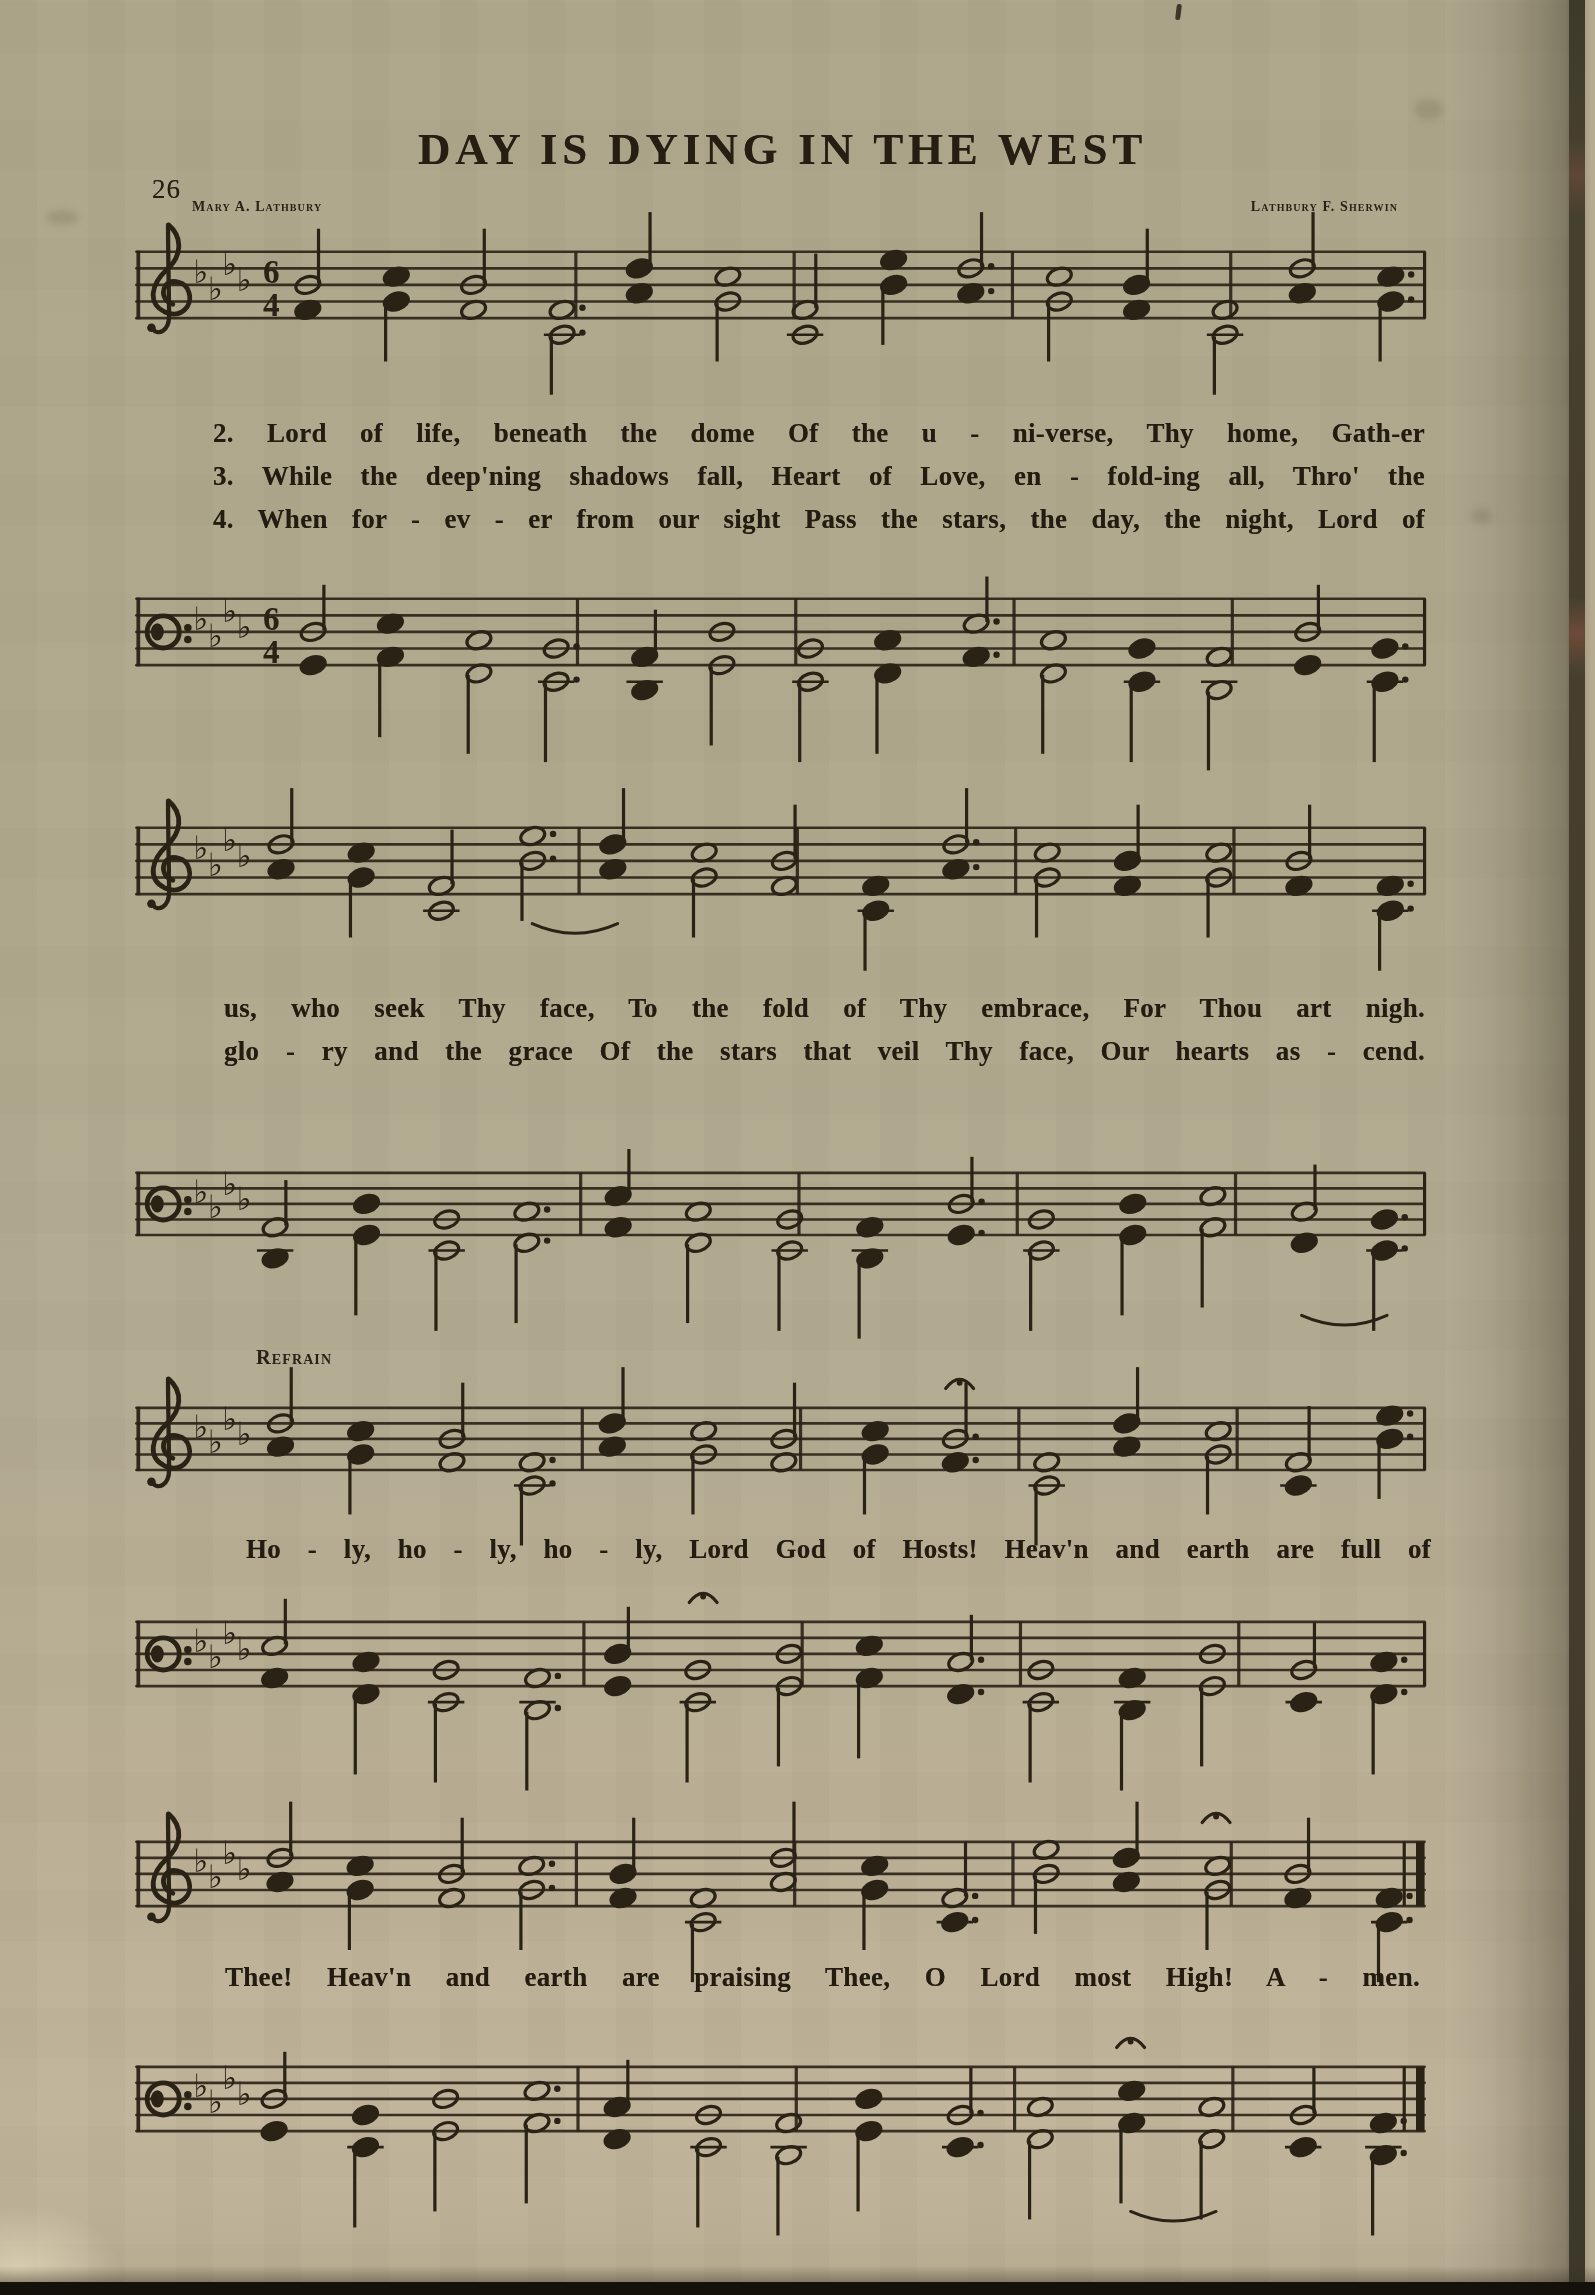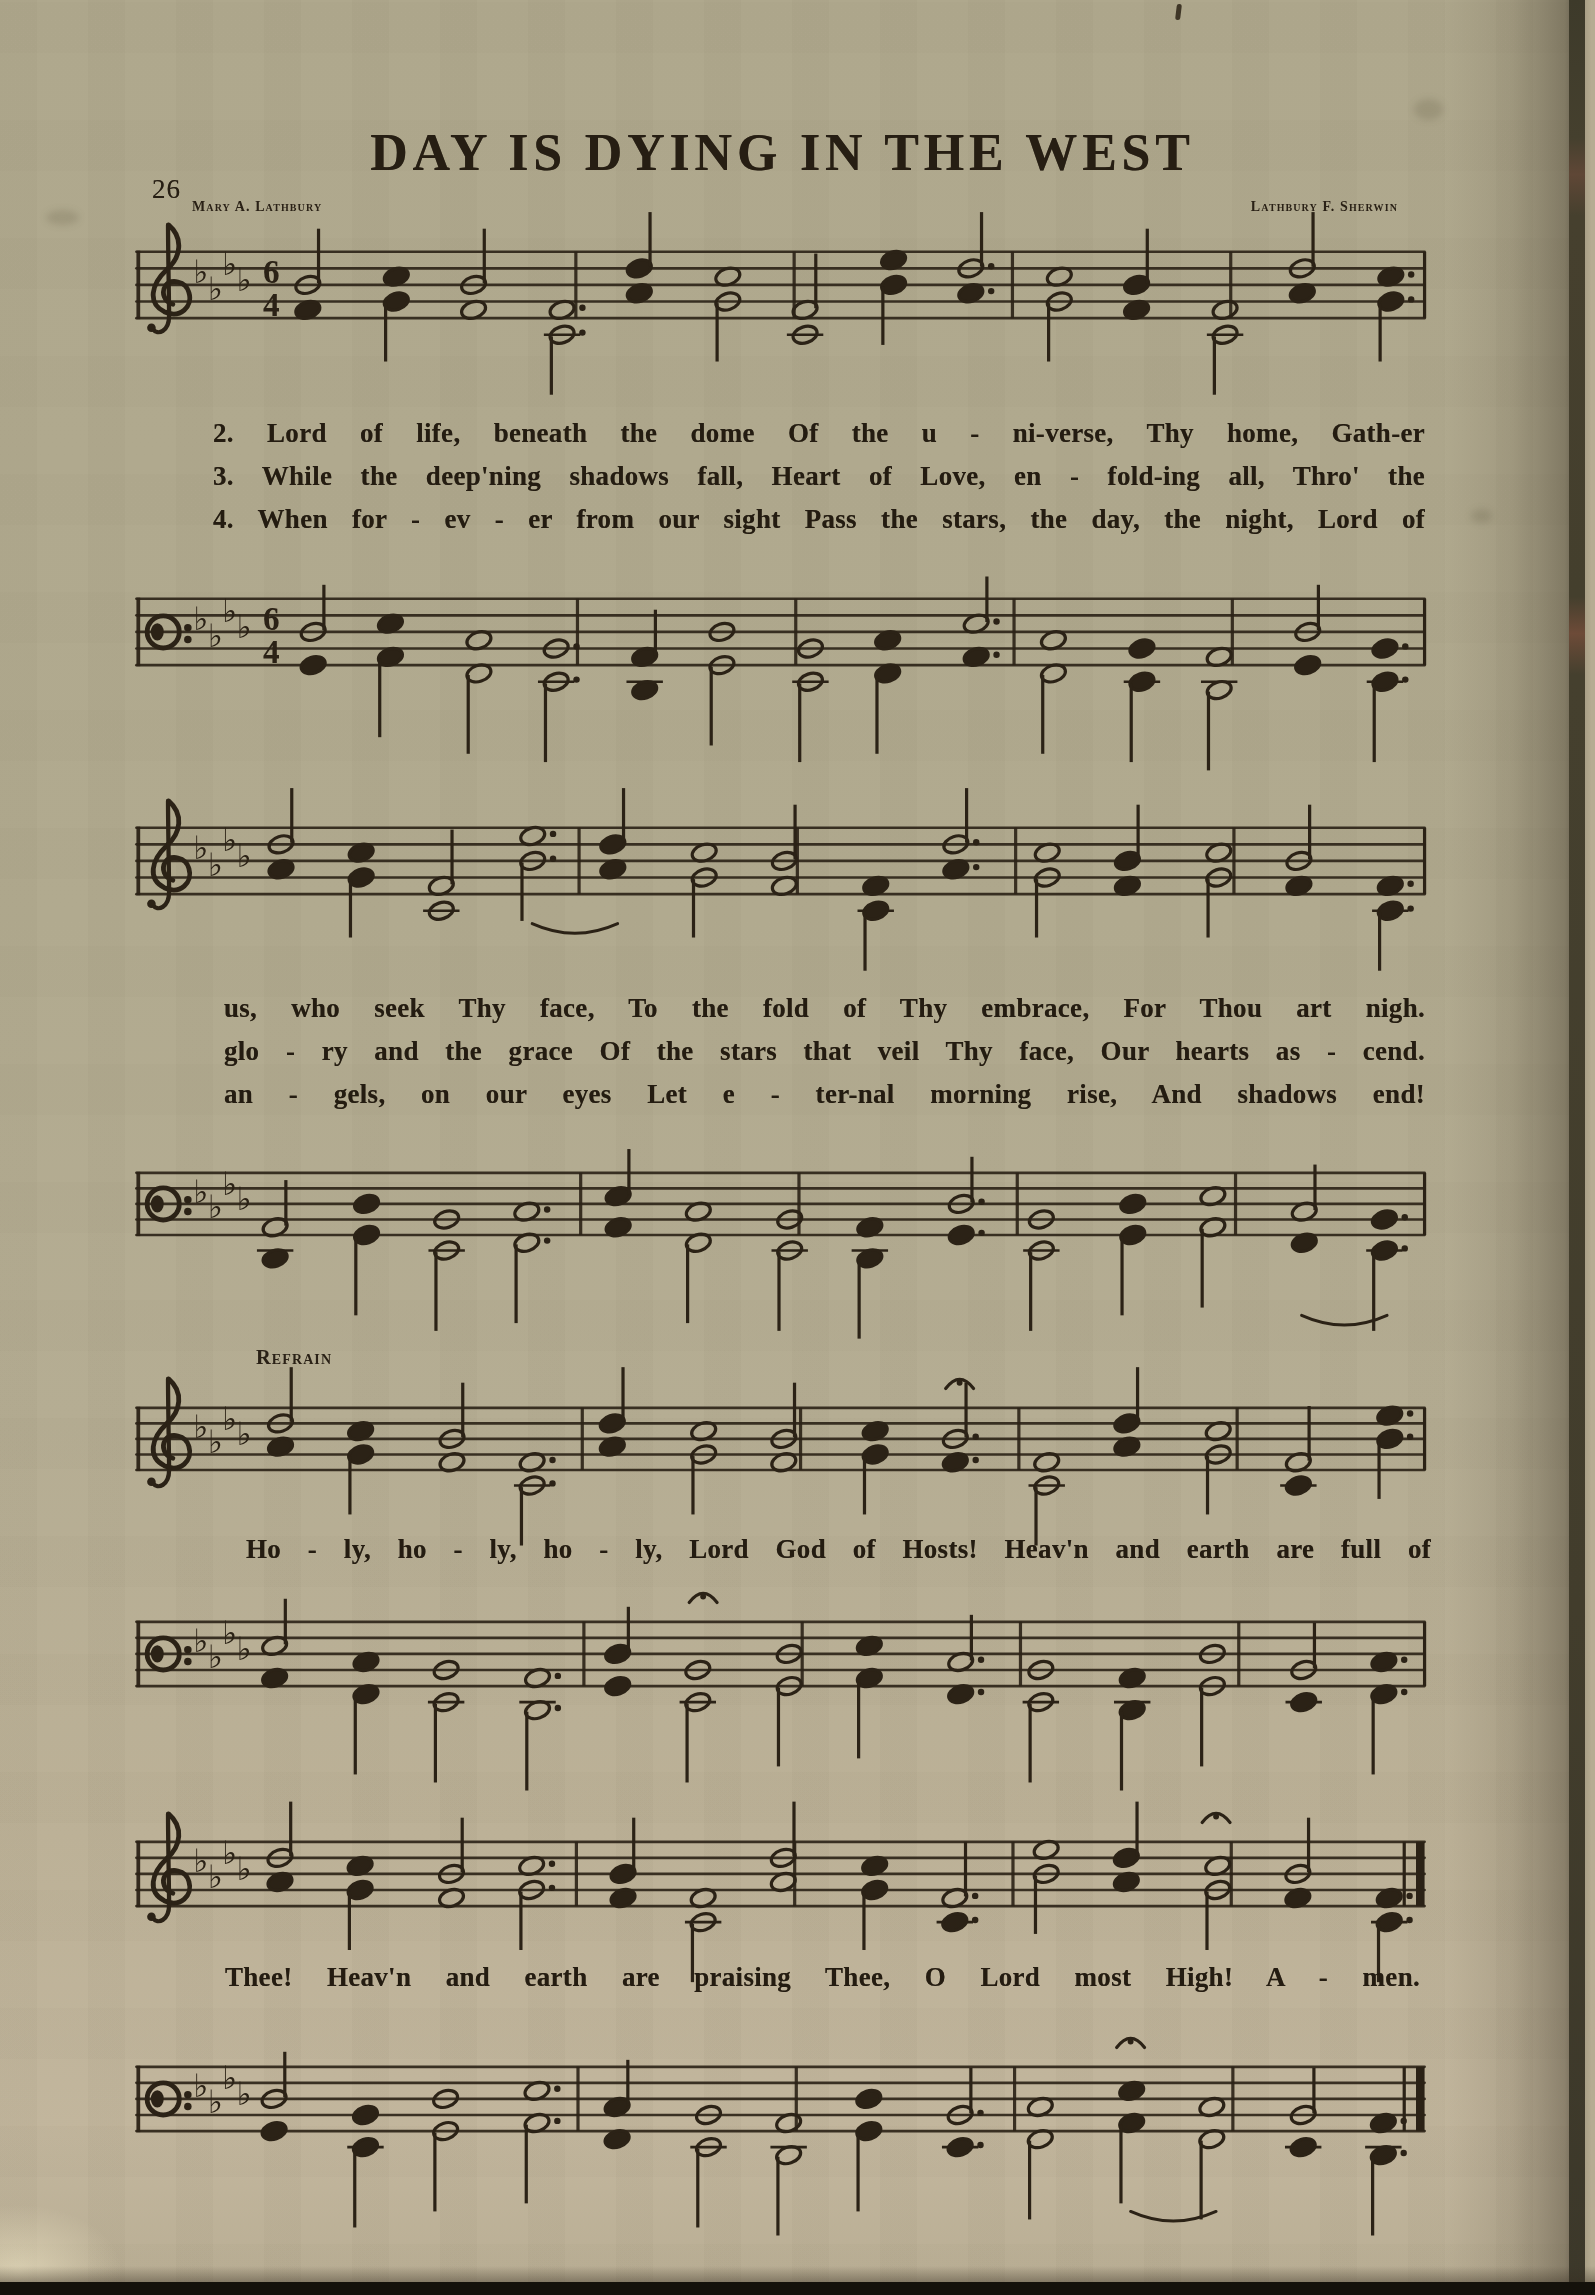--- a/index.html
+++ b/index.html
@@ -5,21 +5,21 @@
   html,body{margin:0;padding:0;background:#17130d;}
   .page{position:relative;width:1596px;height:2295px;overflow:hidden;
     background:linear-gradient(180deg,#afa88d 0%,#b1aa8f 40%,#b5ad93 62%,#bcb197 80%,#c2b69d 93%,#b9ae94 100%);
     font-family:"Liberation Serif",serif;color:#261e13;}
   .page::before{content:'';position:absolute;inset:0;pointer-events:none;
     background:repeating-linear-gradient(90deg,rgba(118,108,84,.05) 0 37px,rgba(0,0,0,0) 37px 88px),
                repeating-linear-gradient(0deg,rgba(128,118,94,.04) 0 51px,rgba(0,0,0,0) 51px 118px);}
   .abs{position:absolute;}
   .ink{color:#261e13;}
   #hymn-number{left:152px;top:130px;font-size:27px;font-weight:400;letter-spacing:1.1px;text-shadow:0 0 0.5px rgba(40,30,18,.6);margin-top:44px;}
-  #page-title{left:327px;top:123px;width:911px;text-align:center;font-size:52px;font-weight:700;
+  #page-title{left:327px;top:123px;width:911px;text-align:center;font-size:45px;font-weight:700;
     letter-spacing:4.8px;text-shadow:0 0 0.5px rgba(40,30,18,.65);}
   .byline{top:199px;font-size:14px;font-weight:700;font-variant:small-caps;letter-spacing:1.1px;color:#2a2116;}
   #author-left{left:192px;}
   #composer-right{left:1077px;width:321px;text-align:right;}
   .lyric{font-weight:700;font-size:27px;line-height:1.1;color:#241c11;text-align:justify;
     -moz-text-align-last:justify;text-align-last:justify;letter-spacing:0.3px;text-shadow:0 0 0.5px rgba(35,27,15,.55);white-space:normal;}
   .v1{left:213px;width:1212px;}
   .v2{left:224px;width:1201px;}
   #refrain-label{left:256px;top:1346px;font-size:20.4px;font-weight:700;font-variant:small-caps;letter-spacing:1.1px;color:#2a2116;}
   #refrain-line{left:246px;width:1185px;top:1535px;}
@@ -674,21 +674,20 @@
         <path d="M 1896.1538461538462,430 Q 1975.9615384615383,466 2055.7692307692305,430" stroke="#2b2216" stroke-width="5.5" fill="none" stroke-linecap="round"></path>
       </svg>
     </div>
 
   <div class="abs lyric v1" style="top:419px">2. Lord of life, beneath the dome Of the u - ni-verse, Thy home, Gath-er</div>
   <div class="abs lyric v1" style="top:462px">3. While the deep'ning shadows fall, Heart of Love, en - fold-ing all, Thro' the</div>
   <div class="abs lyric v1" style="top:505px">4. When for - ev - er from our sight Pass the stars, the day, the night, Lord of</div>
 
   <div class="abs lyric v2" style="top:994px">us, who seek Thy face, To the fold of Thy embrace, For Thou art nigh.</div>
   <div class="abs lyric v2" style="top:1037px">glo - ry and the grace Of the stars that veil Thy face, Our hearts as - cend.</div>
-  <div class="abs lyric v2" style="top:1080px">an - gels, on our eyes Let e - ter-nal morning rise, And shadows end!</div>
 
   <div class="abs" id="refrain-label">Refrain</div>
   <div class="abs lyric" id="refrain-line">Ho - ly, ho - ly, ho - ly, Lord God of Hosts! Heav'n and earth are full of</div>
   <div class="abs lyric" id="refrain-continued">Thee! Heav'n and earth are praising Thee, O Lord most High! A - men.</div>
 
   <div class="smudge" style="left:46px;top:210px;width:33px;height:15px;"></div>
   <div class="smudge" style="left:1414px;top:99px;width:29px;height:21.4px;"></div>
   <div class="smudge" style="left:1471px;top:509px;width:21.4px;height:14px;"></div>
   <div class="abs top-speck"></div>
 

